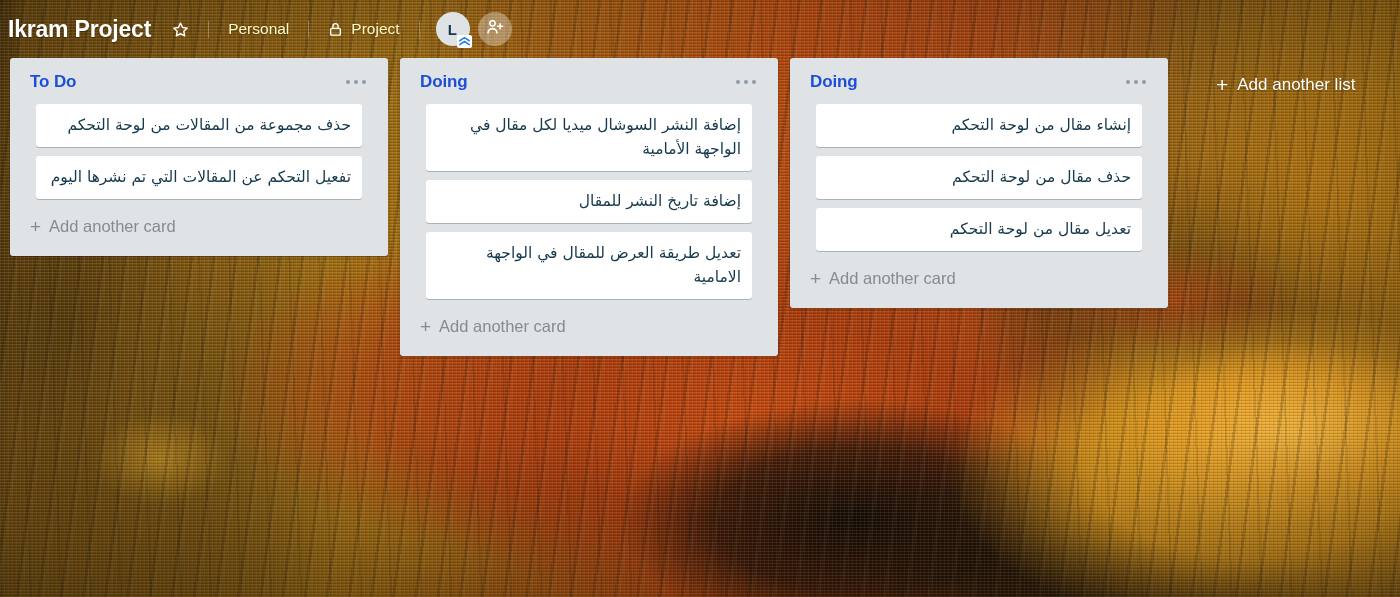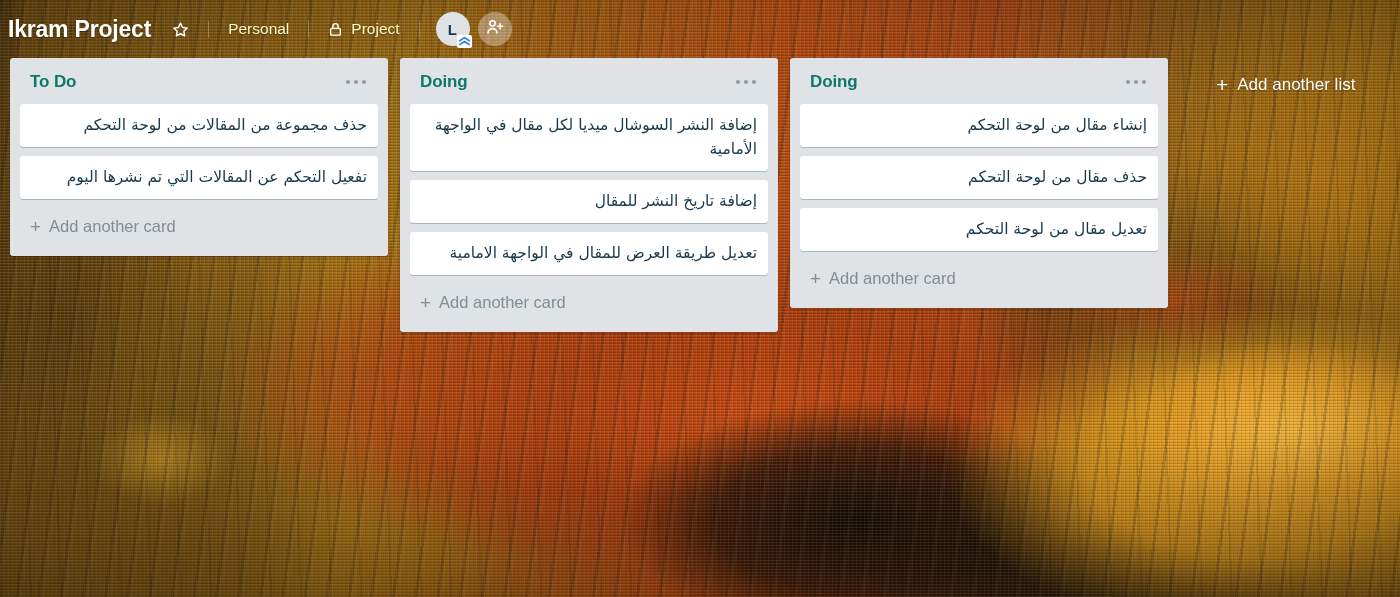--- a/index.html
+++ b/index.html
@@ -198,21 +198,21 @@
 
   .list-header {
     display: flex;
     align-items: center;
     justify-content: space-between;
     padding: 14px 14px 12px 20px;
     min-height: 42px;
   }
 
   .list-title {
-    color: #0f766e;
+    color: #1d4ed8;
     font-size: 17px;
     font-weight: bold;
     letter-spacing: -0.1px;
   }
 
   .list-menu {
     display: flex;
     align-items: center;
     gap: 3.5px;
     padding: 6px 8px;
@@ -221,21 +221,21 @@
 
   .list-menu i {
     display: block;
     width: 4.5px;
     height: 4.5px;
     border-radius: 50%;
     background: #8c9ba5;
   }
 
   .cards {
-    padding: 0 10px;
+    padding: 0 26px;
   }
 
   .card {
     background: #ffffff;
     border-radius: 3px;
     box-shadow: 0 1px 0 rgba(9,45,66,0.25);
     margin-bottom: 9px;
     padding: 9px 11px 10px 11px;
     min-height: 38px;
     display: flex;

